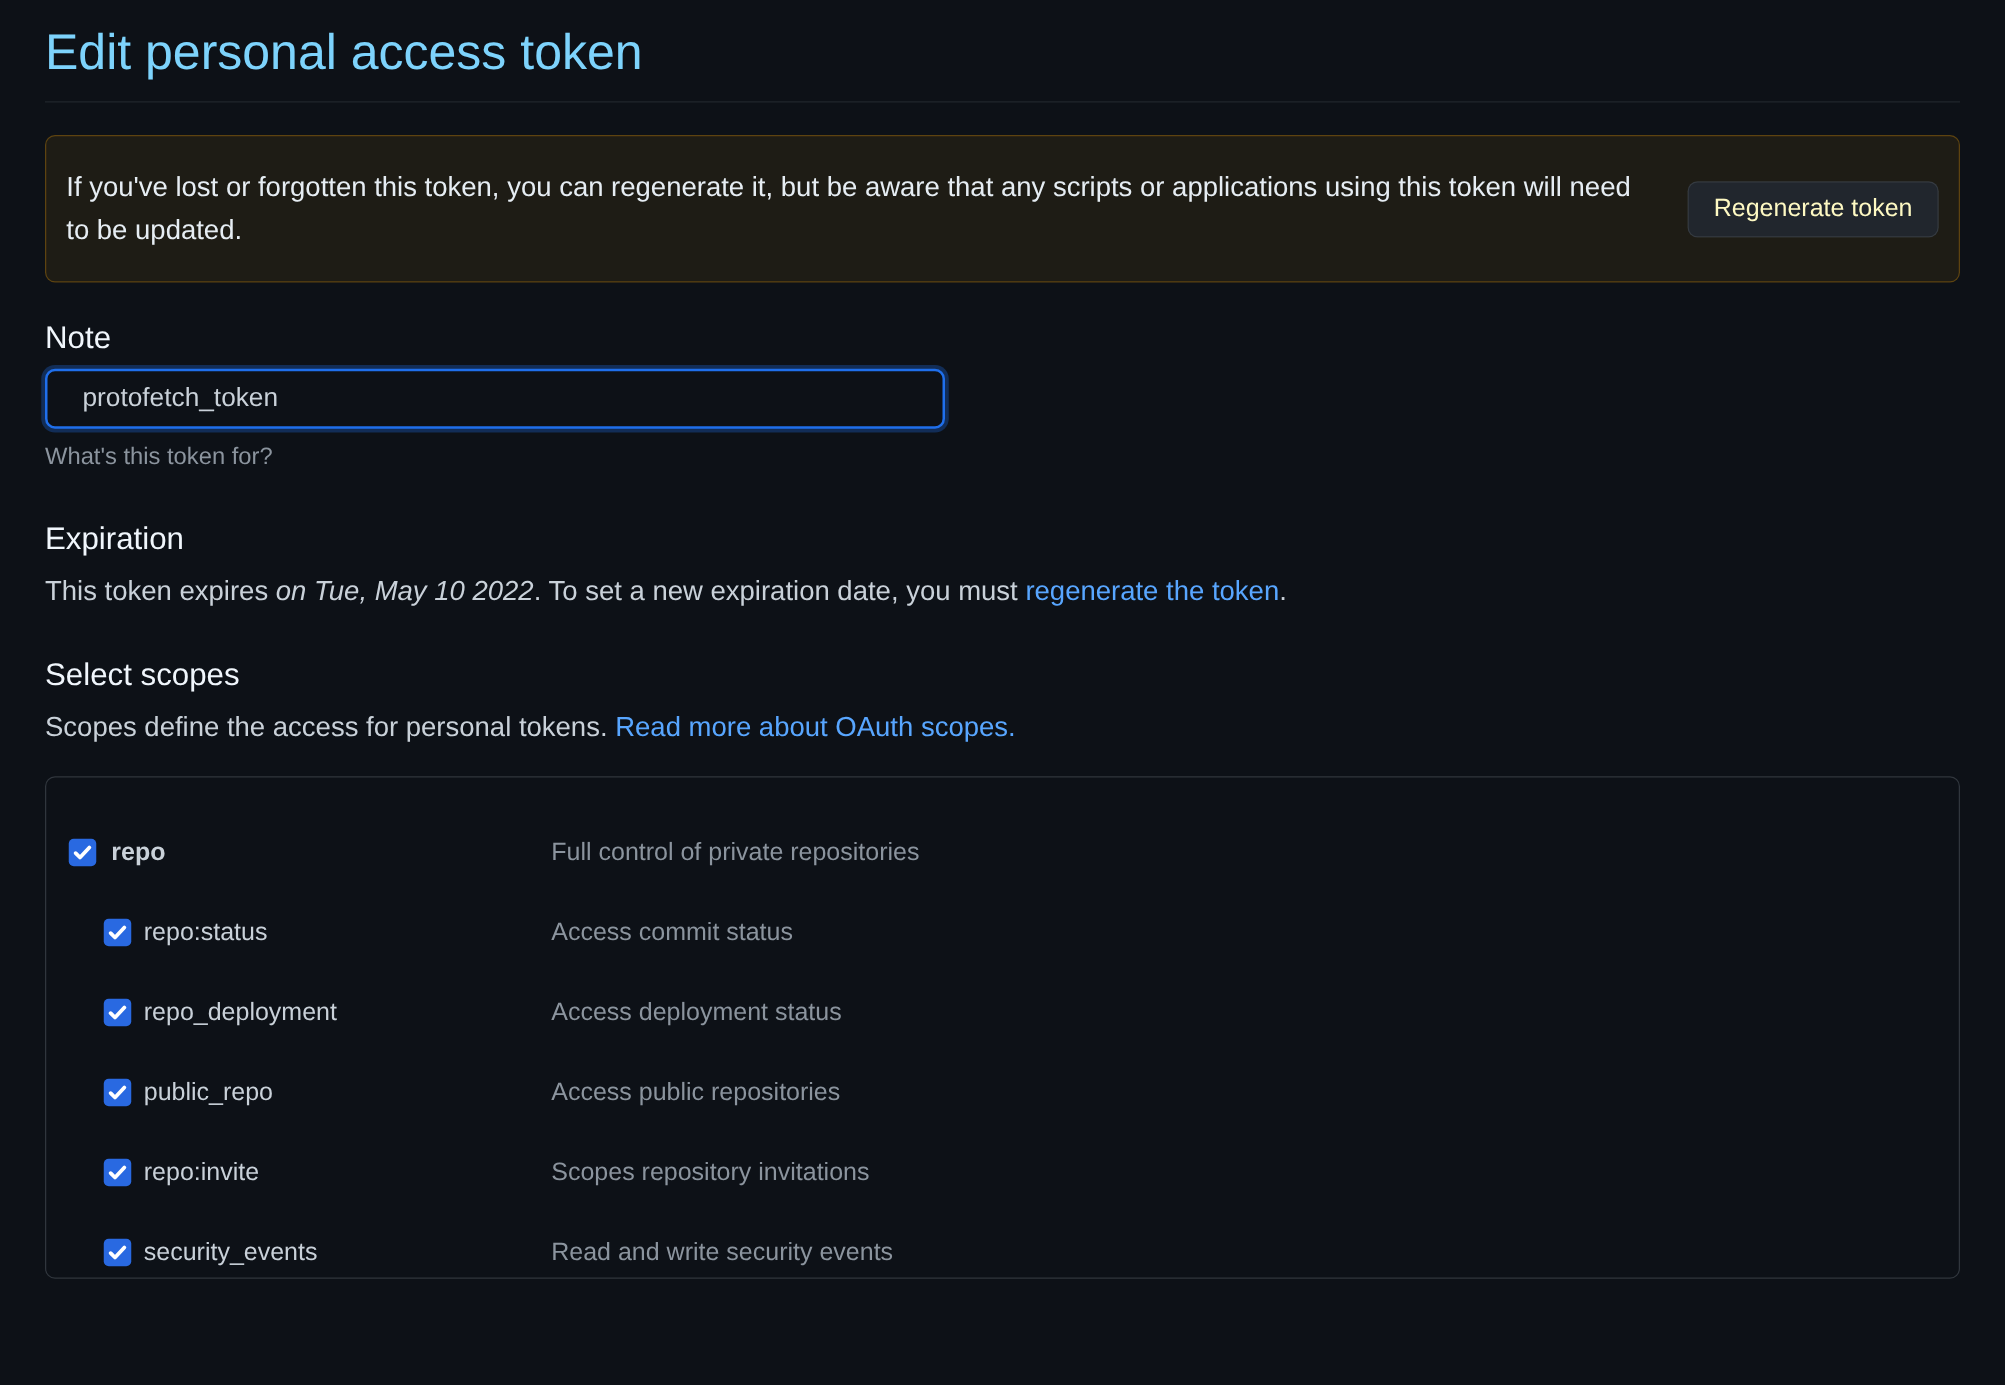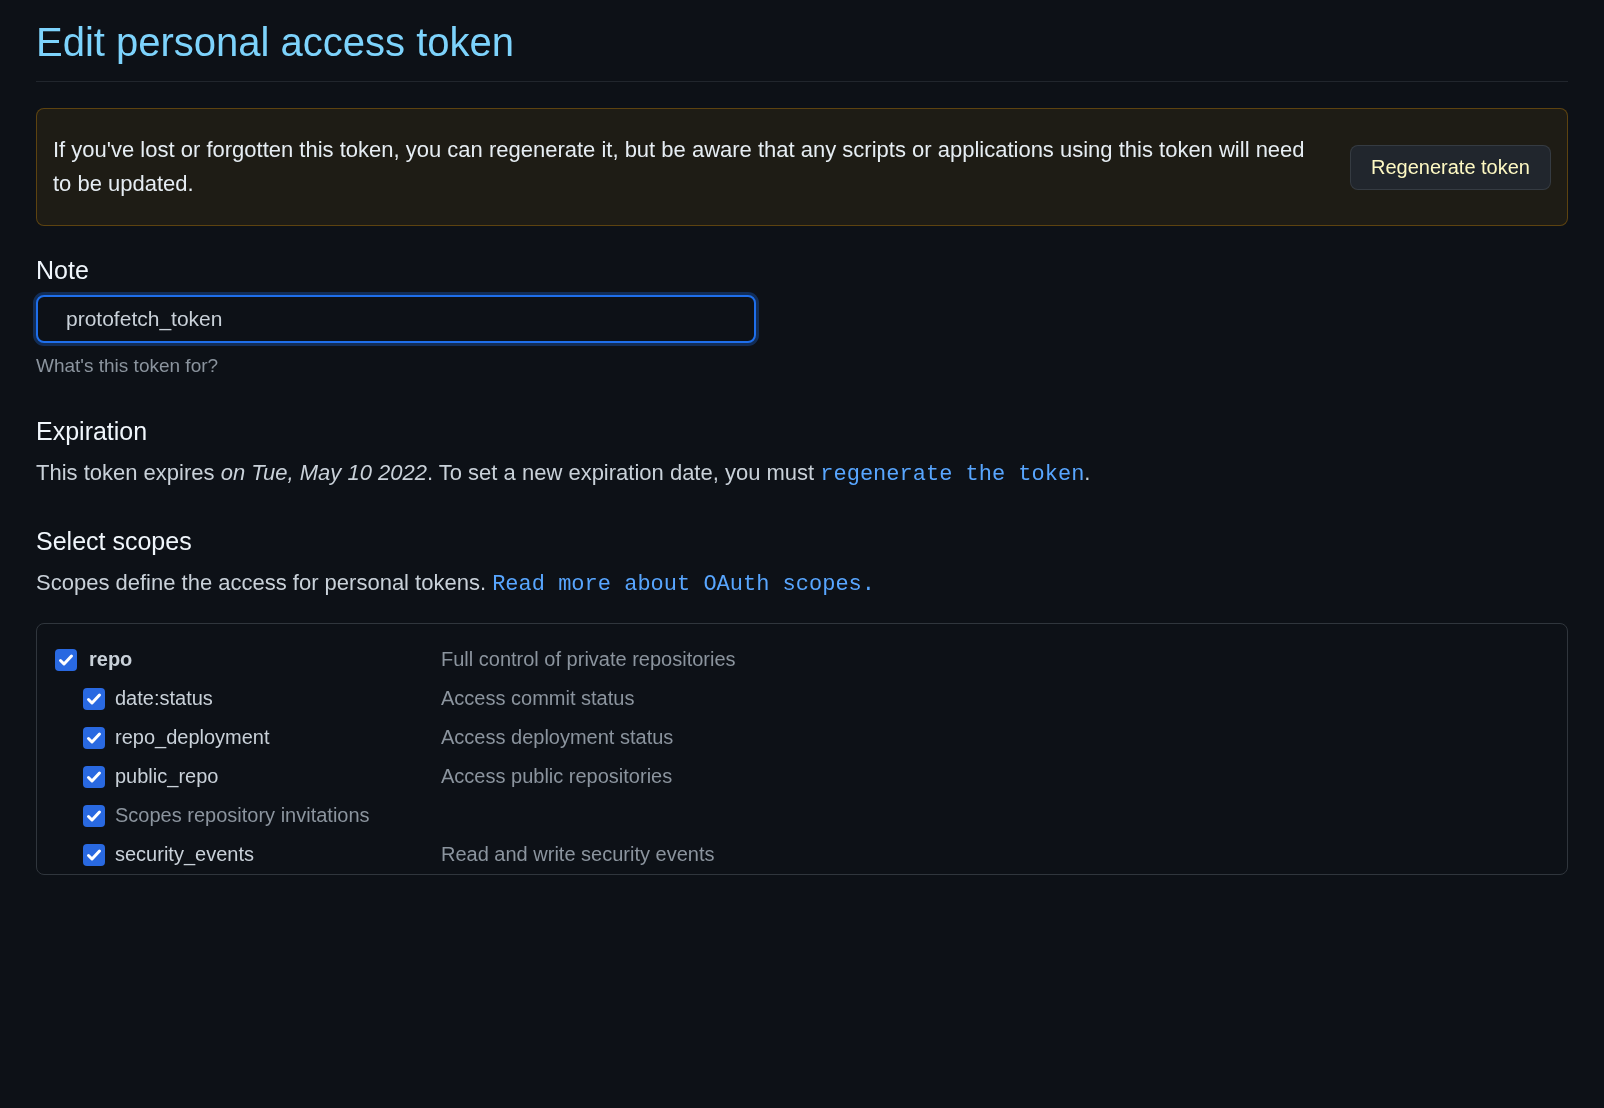--- a/index.html
+++ b/index.html
@@ -82,37 +82,37 @@
       font-size: 22px;
       margin-top: 14px;
     }
     .expiration-text em {
       font-style: italic;
     }
     .link {
       color: #58a6ff;
       text-decoration: none;
       cursor: pointer;
-      font-family: Liberation Mono, monospace;
     }
     .scopes-description {
       color: #c9d1d9;
       font-size: 22px;
       margin-top: 14px;
       margin-bottom: 26px;
     }
     .scopes-table {
       border: 1px solid #30363d;
       border-radius: 8px;
       padding: 16px 18px 0 18px;
     }
     .scope-row {
       display: flex;
-      align-items: flex-end;
+      align-items: flex-start;
       padding: 8px 0;
+      margin-top: 25px;
     }
     .scope-checkbox-wrap {
       flex-shrink: 0;
       display: flex;
       align-items: center;
     }
     .scope-row.parent .scope-checkbox-wrap {
       width: 34px;
     }
     .scope-row.child .scope-checkbox-wrap {
@@ -198,21 +198,21 @@
         <div class="scope-desc">Full control of private repositories</div>
       </div>
       <div class="scope-row child">
         <div class="scope-checkbox-wrap">
           <span class="checkbox">
             <svg viewBox="0 0 16 16">
               <polyline points="2.5,8.5 6,12 13.5,4"></polyline>
             </svg>
           </span>
         </div>
-        <div class="scope-name">date:status</div>
+        <div class="scope-name">repo:status</div>
         <div class="scope-desc">Access commit status</div>
       </div>
       <div class="scope-row child">
         <div class="scope-checkbox-wrap">
           <span class="checkbox">
             <svg viewBox="0 0 16 16">
               <polyline points="2.5,8.5 6,12 13.5,4"></polyline>
             </svg>
           </span>
         </div>
@@ -231,20 +231,21 @@
         <div class="scope-desc">Access public repositories</div>
       </div>
       <div class="scope-row child">
         <div class="scope-checkbox-wrap">
           <span class="checkbox">
             <svg viewBox="0 0 16 16">
               <polyline points="2.5,8.5 6,12 13.5,4"></polyline>
             </svg>
           </span>
         </div>
+        <div class="scope-name">repo:invite</div>
         <div class="scope-desc">Scopes repository invitations</div>
       </div>
       <div class="scope-row child">
         <div class="scope-checkbox-wrap">
           <span class="checkbox">
             <svg viewBox="0 0 16 16">
               <polyline points="2.5,8.5 6,12 13.5,4"></polyline>
             </svg>
           </span>
         </div>

